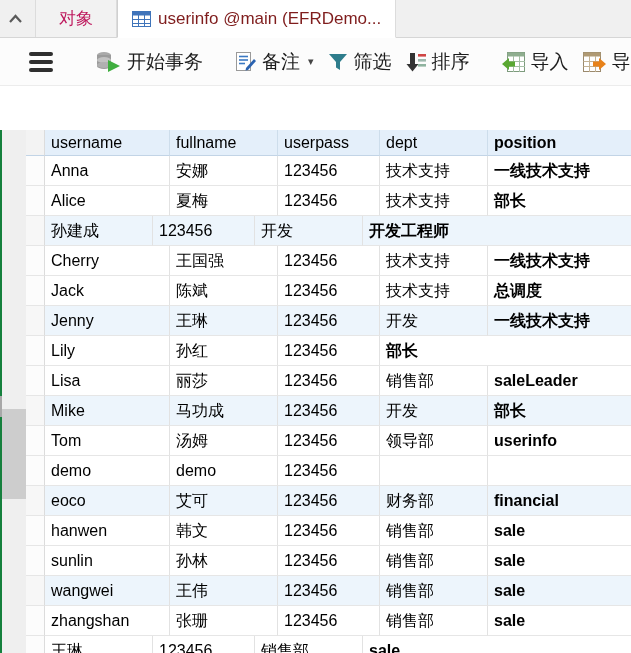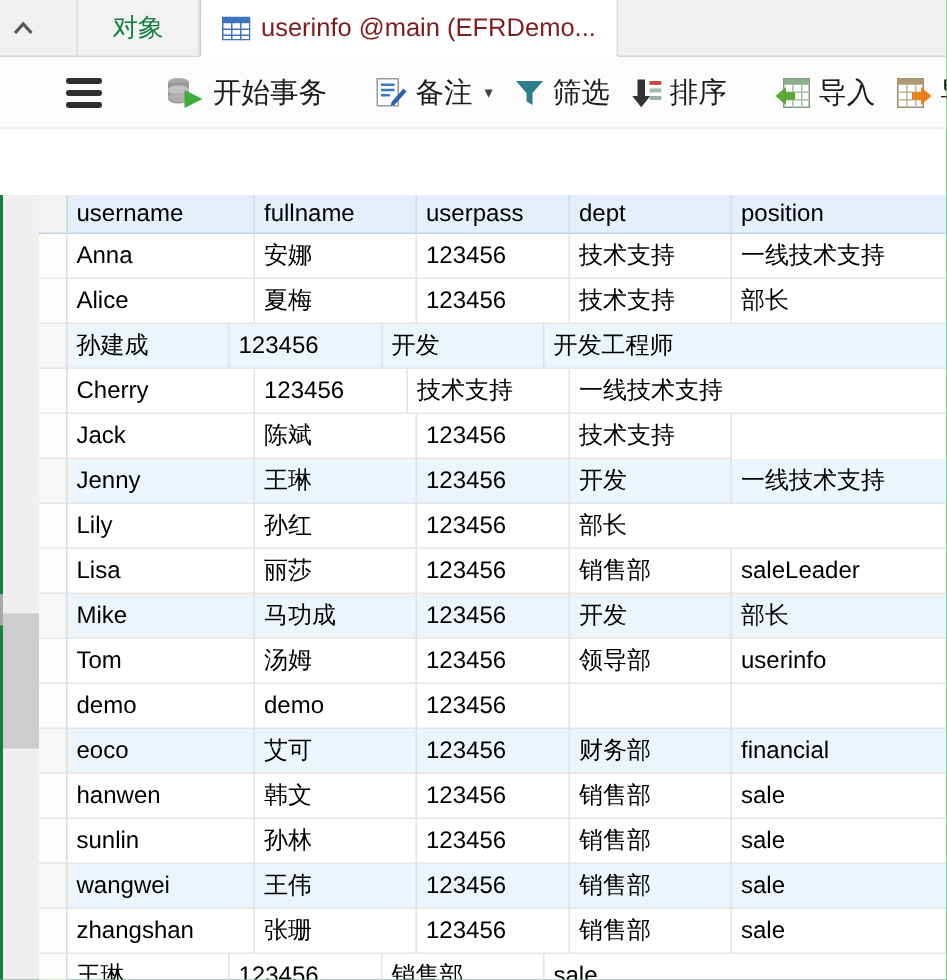--- a/index.html
+++ b/index.html
@@ -6,30 +6,30 @@
   html,body { width:631px; height:653px; overflow:hidden; }
   body { font-family:"Liberation Sans","DejaVu Sans",sans-serif; background:#ffffff; position:relative; }
 
   
   .tabbar { position:absolute; top:0; left:0; width:631px; height:38px;
             background:#f0f0f0; border-bottom:1px solid #d6d6d6;
             display:flex; align-items:stretch; }
   .collapse-btn { width:30px; display:flex; align-items:center; justify-content:center; }
   .tab { display:flex; align-items:center; gap:7px; padding:0 14px; font-size:17px;
          border-right:1px solid #dcdcdc; white-space:nowrap; overflow:hidden; }
-  .tab.inactive { color:#15803d; background:#f2f2f2; border-left:1px solid #dcdcdc;
-                  margin-left:21px; justify-content:center; min-width:82px; }
+  .tab.inactive { color:#be185d; background:#f2f2f2; border-left:1px solid #dcdcdc;
+                  margin-left:5px; justify-content:center; min-width:82px; }
   .tab.active { background:#ffffff; color:#7f1d1d; border-left:1px solid #d0d0d0;
                 border-bottom:1px solid #ffffff; margin-bottom:-1px; max-width:322px; }
   .tab.active .tab-label{ overflow:hidden; text-overflow:clip; }
 
   
   .toolbar { position:absolute; top:38px; left:0; width:631px; height:48px;
              background:#fcfcfc; display:flex; align-items:center; font-size:19px;
-             color:#1c1c1c; border-bottom:1px solid #ececec; padding-left:44px; }
+             color:#1c1c1c; border-bottom:1px solid #ececec; padding-left:29px; }
   .hamburger { display:flex; flex-direction:column; gap:4px; margin-right:18px; cursor:pointer; }
   .hamburger span { display:block; width:24px; height:4px; background:#2f2f2f; border-radius:2px; }
   .tsep { width:1px; height:30px; background:#e0e0e0; margin:0 9px; }
   .tbtn { display:flex; align-items:center; gap:6px; padding:0 7px; white-space:nowrap; cursor:default; }
   .tbtn svg { display:block; }
   .caret { font-size:11px; color:#444; margin-left:2px; }
 
   
   .content { position:absolute; top:86px; left:0; width:631px; height:547px; background:#15803d;margin-top:44px; }
 
@@ -52,21 +52,21 @@
   .row.selected { background:#0d7ad4; }
   .row.selected .cell { color:#ffffff; border-right:1px solid #3e93de; border-bottom:1px solid #0a5ca6; }
   .row.selected .cell.gutter { background:#d5e4f3; color:#000; border-right:1px solid #b9cfe4; }
   .row.selected .cell.gutter span { position:absolute; left:6px; top:0; line-height:29px;
                                     font-size:14px; color:#111; }
   .c0 { width:19px; flex:none; }
   .c1 { width:125px; flex:none; }
   .c2 { width:108px; flex:none; }
   .c3 { width:102px; flex:none; }
   .c4 { width:108px; flex:none; }
-  .c5 { flex:1; border-right:none; }
+  .c5 { flex:1; border-right:none;font-weight:bold; }
 </style>
 </head>
 <body>
 
 <div class="tabbar">
   <div class="collapse-btn">
     <svg width="15" height="10" viewBox="0 0 15 10">
       <polyline points="2,8 7.5,2 13,8" fill="none" stroke="#5a5a5a" stroke-width="2.2"></polyline>
     </svg>
   </div>
@@ -199,30 +199,32 @@
         <div class="row striped">
           <div class="cell gutter c0"></div>
           <div class="cell c2">孙建成</div>
           <div class="cell c3">123456</div>
           <div class="cell c4">开发</div>
           <div class="cell c5">开发工程师</div>
         </div>
         <div class="row">
           <div class="cell gutter c0"></div>
           <div class="cell c1">Cherry</div>
+          <div class="cell c2">王国强</div>
           <div class="cell c3">123456</div>
           <div class="cell c4">技术支持</div>
           <div class="cell c5">一线技术支持</div>
         </div>
         <div class="row">
           <div class="cell gutter c0"></div>
           <div class="cell c1">Jack</div>
           <div class="cell c2">陈斌</div>
           <div class="cell c3">123456</div>
           <div class="cell c4">技术支持</div>
+          <div class="cell c5">总调度</div>
         </div>
         <div class="row striped">
           <div class="cell gutter c0"></div>
           <div class="cell c1">Jenny</div>
           <div class="cell c2">王琳</div>
           <div class="cell c3">123456</div>
           <div class="cell c4">开发</div>
           <div class="cell c5">一线技术支持</div>
         </div>
         <div class="row">

